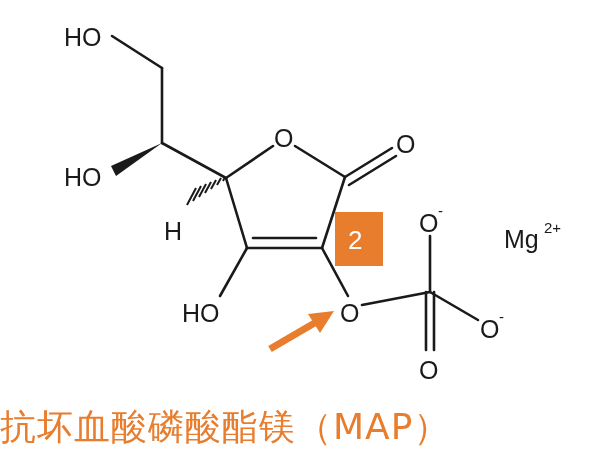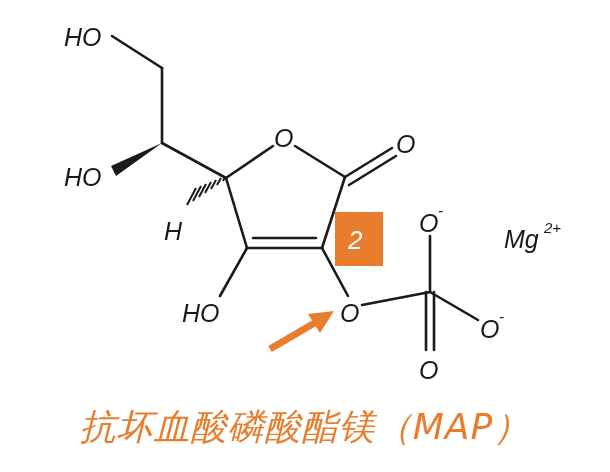--- a/index.html
+++ b/index.html
@@ -1,22 +1,22 @@
 <!DOCTYPE html>
 <html><head>
 <meta charset="utf-8">
 <style>
   html, body { margin:0; padding:0; background:#ffffff; }
   body { width:610px; height:472px; position:relative; overflow:hidden; font-family:"Liberation Sans", sans-serif; }
-  #stage { position:absolute; left:0; top:0; width:610px; height:472px;font-style:italic; }
+  #stage { position:absolute; left:0; top:0; width:610px; height:472px; }
   svg text { font-family:"Liberation Sans", "DejaVu Sans", sans-serif; fill:#1a1a1a; }
   .atom { font-size:25px; }
   .sup { font-size:15px; }
   .badge-text { font-size:26px; fill:#ffffff !important; font-weight:normal; }
-  #caption { position:absolute; left:0; top:403px; width:610px; text-align:center; color:#E87D2E; font-size:36px; font-family:"DejaVu Sans", sans-serif; letter-spacing:1px; }
+  #caption { position:absolute; left:0; top:403px; width:610px; text-align:left; color:#E87D2E; font-size:36px; font-family:"DejaVu Sans", sans-serif; letter-spacing:1px; }
 </style>
 </head>
 <body>
 
 <div id="stage">
 <svg width="610" height="472" viewBox="0 0 610 472">
   <g stroke="#1a1a1a" stroke-width="2.6" fill="none" stroke-linecap="round">
 
     <line x1="112" y1="36" x2="162" y2="68"></line>
 

